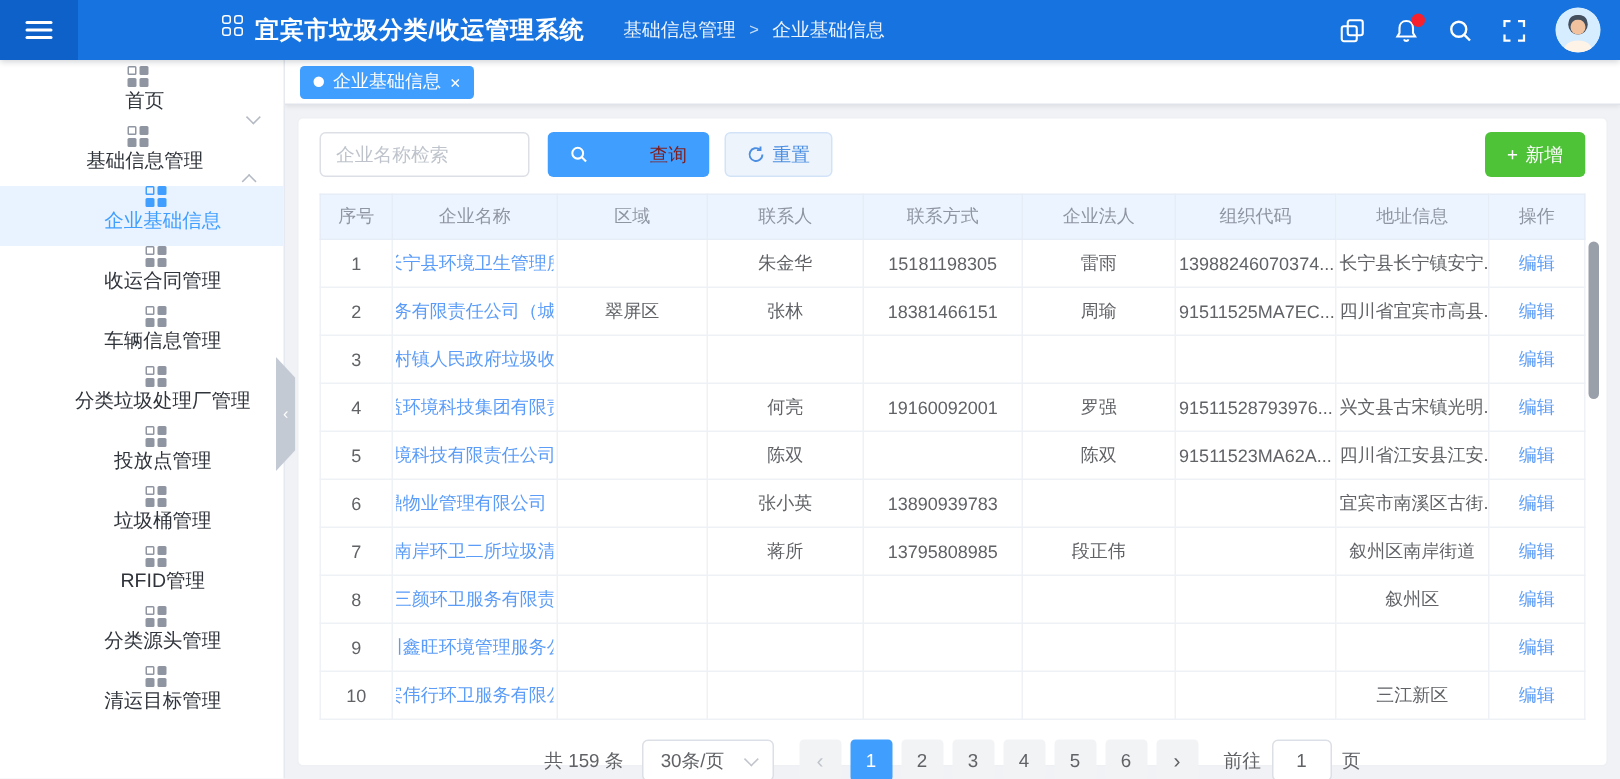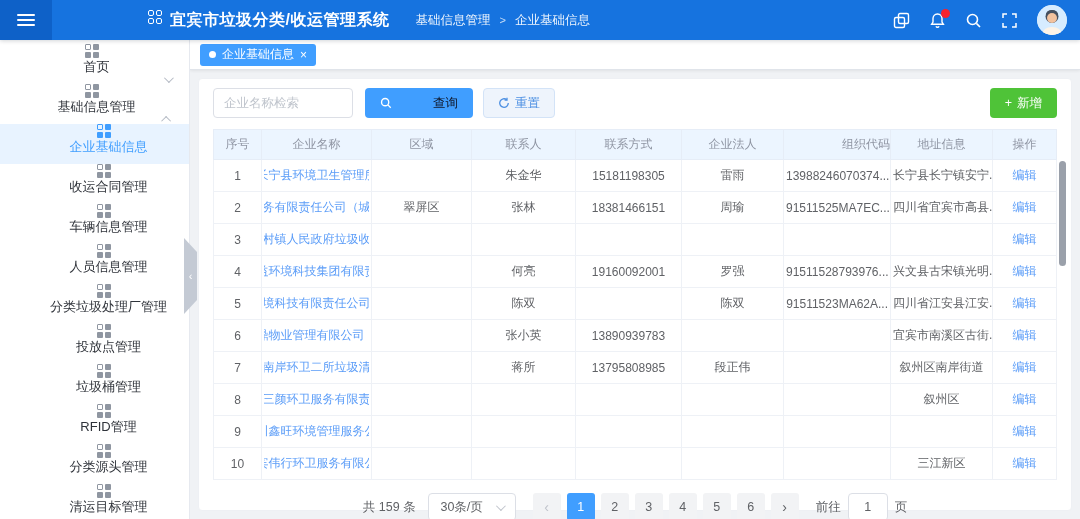--- a/index.html
+++ b/index.html
@@ -55,37 +55,37 @@
   .panel { margin:8px; height:calc(100% - 46px); background:#fff; border-radius:4px;
     border:1px solid #eef0f4; padding:9px 14px; }
 
   .toolbar { display:flex; align-items:center; }
   .search-input { width:140px; height:30px; border:1px solid #dcdfe6; border-radius:4px;
     padding:0 10px; font-size:12.5px; color:#1d4ed8; outline:none; }
   .search-input::placeholder { color:#bfc4cc; }
   .btn { height:30px; border-radius:4px; font-size:12.5px; display:inline-flex; align-items:center;
     gap:5px; padding:0 14px; border:1px solid transparent; cursor:pointer;
     font-family:"Liberation Sans","DejaVu Sans",sans-serif; }
-  .btn-query { background:#409eff; color:#0f172a; margin-left:12px;gap:41px; }
+  .btn-query { background:#409eff; color:#7f1d1d; margin-left:12px;gap:41px; }
   .btn-reset { background:#eef4fc; color:#4c8fe2; border-color:#d3e3f7; margin-left:10px; }
   .btn-add { margin-left:auto; background:#4fc338; color:#fff; }
   .btn svg { display:block; }
 
   
   .table-wrap { margin-top:11px; position:relative; }
   table { width:100%; border-collapse:collapse; table-layout:fixed; font-size:12px; color:#606266; }
   th { background:#ecf5ff; color:#8f95a3; font-weight:400; height:30px; border:1px solid #e6edf7; text-align:center; }
   td { height:32px; border:1px solid #eef1f6; text-align:center; overflow:hidden; white-space:nowrap; padding:0 2px; }
   th:nth-child(1), td:nth-child(1) { width:48px; }
   th:nth-child(2), td:nth-child(2) { width:110px; }
   th:nth-child(3), td:nth-child(3) { width:100px; }
   th:nth-child(4), td:nth-child(4) { width:104px; }
   th:nth-child(5), td:nth-child(5) { width:106px; }
   th:nth-child(6), td:nth-child(6) { width:102px; }
-  th:nth-child(7), td:nth-child(7) { width:107px;text-align:right; }
+  th:nth-child(7), td:nth-child(7) { width:107px; }
   th:nth-child(8), td:nth-child(8) { width:102px; }
   .clipwrap { display:flex; justify-content:center; overflow:hidden; width:100%; }
   .clipwrap .link { flex:0 0 auto; white-space:nowrap; }
   .link { color:#5a9cf8; cursor:pointer; }
   .scroll-thumb { position:absolute; right:-9px; top:32px; width:7px; height:105px;
     background:#9aa0aa; border-radius:4px; }
 
   
   .pagination { display:flex; align-items:center; justify-content:center; margin-top:13px;
     font-size:12.5px; color:#606266; }
@@ -212,29 +212,20 @@
         </span>
         <span>车辆信息管理</span>
       </div>
       <div class="side-item child">
         <span class="grid-icon">
           <i></i>
           <i></i>
           <i></i>
           <i></i>
         </span>
-        <span>人员信息管理</span>
-      </div>
-      <div class="side-item child">
-        <span class="grid-icon">
-          <i></i>
-          <i></i>
-          <i></i>
-          <i></i>
-        </span>
         <span>分类垃圾处理厂管理</span>
       </div>
       <div class="side-item child">
         <span class="grid-icon">
           <i></i>
           <i></i>
           <i></i>
           <i></i>
         </span>
         <span>投放点管理</span>

